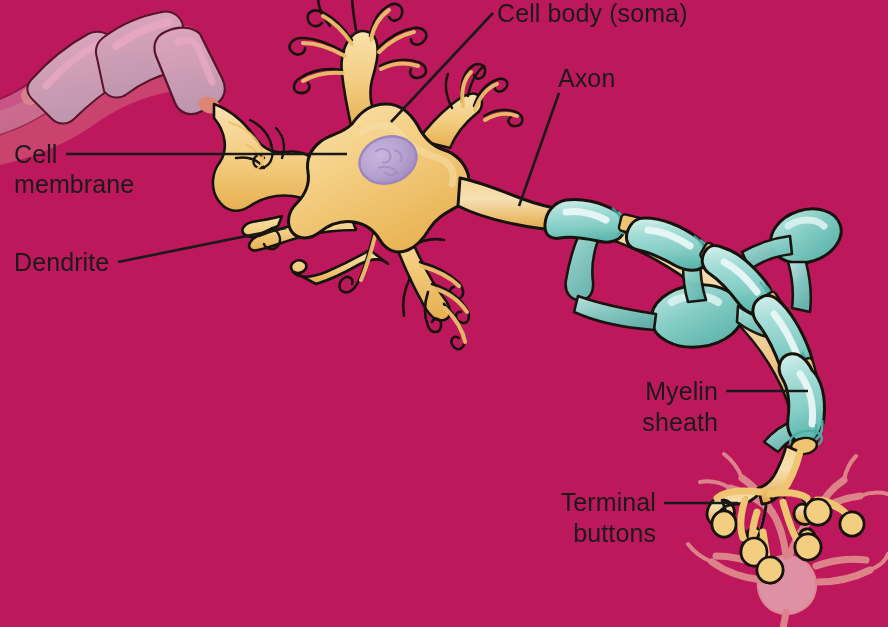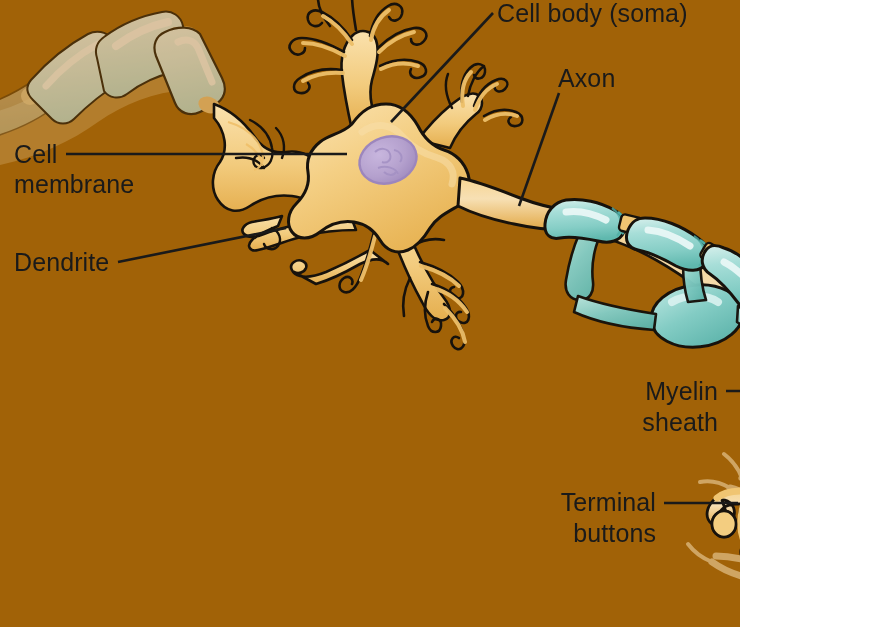--- a/index.html
+++ b/index.html
@@ -6,23 +6,23 @@
   html, body {
     margin: 0;
     padding: 0;
     background: #ffffff;
   }
   body {
     font-family: "Liberation Sans", sans-serif;
   }
   #stage {
     position: relative;
-    width: 740px;
+    width: 888px;
     height: 627px;
-    background: #a16207;
+    background: #be185d;
     overflow: hidden;
   }
   #diagram {
     position: absolute;
     left: 0;
     top: 0;
     width: 888px;
     height: 627px;
   }
   .lbl {

